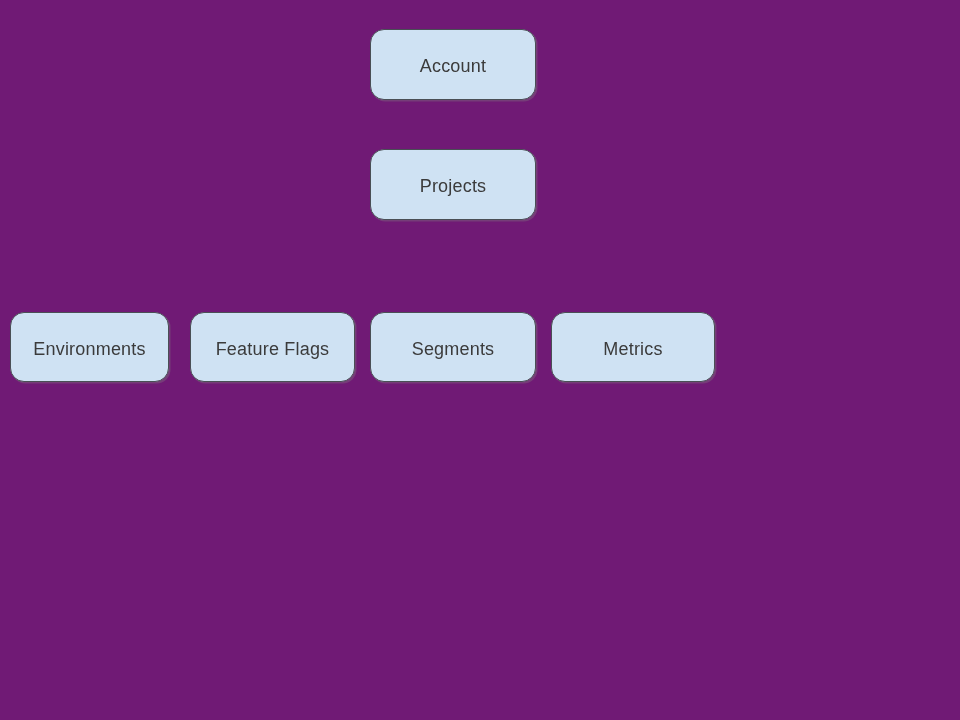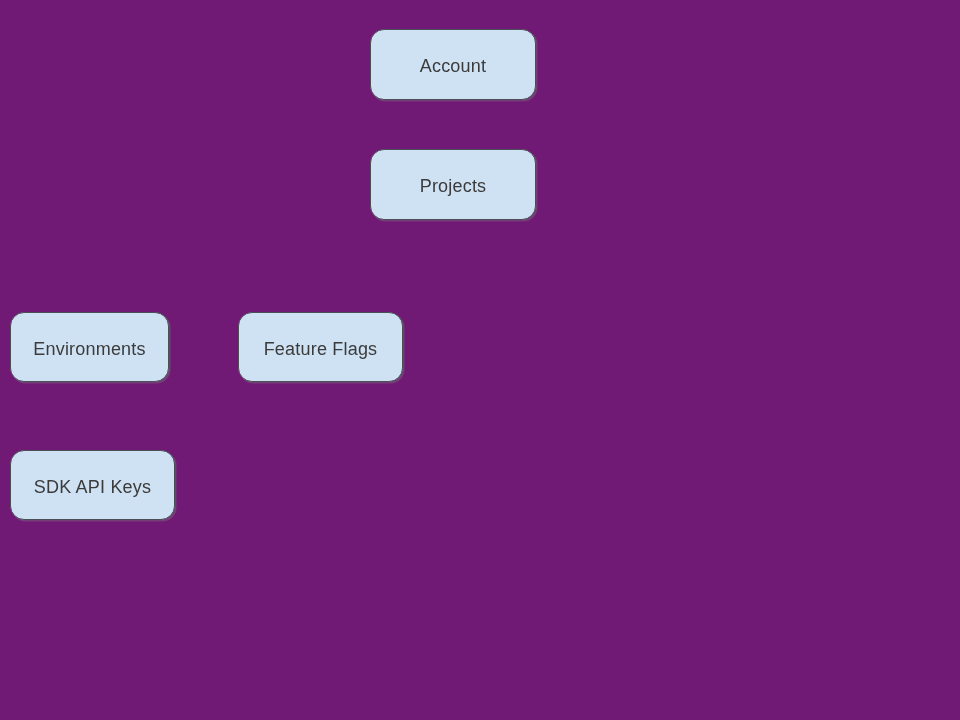--- a/index.html
+++ b/index.html
@@ -35,21 +35,21 @@
     color: #3b3b3b;
     font-size: 18px;
     letter-spacing: 0.2px;
     white-space: nowrap;
     transform: translateY(2px);
   }
   
   .n-account      { left: 370px; top: 29px;  width: 166px; height: 71px; }
   .n-projects     { left: 370px; top: 130px; width: 166px; height: 71px; margin-top: 19px; }
   .n-environments { left: 10px;  top: 312px; width: 159px; height: 70px; }
-  .n-feature-flags{ left: 190px; top: 312px; width: 165px; height: 70px; margin-left: 48px; }
+  .n-feature-flags{ left: 190px; top: 312px; width: 165px; height: 70px; }
   .n-segments     { left: 370px; top: 312px; width: 166px; height: 70px; }
   .n-metrics      { left: 551px; top: 312px; width: 164px; height: 70px; }
   .n-event-types  { left: 731px; top: 312px; width: 165px; height: 70px; }
   .n-sdk-api-keys { left: 10px;  top: 450px; width: 165px; height: 70px; }
 </style>
 </head>
 <body>
 
 <div class="canvas">
 
@@ -62,20 +62,23 @@
   </div>
 
   <div class="node n-environments">
     <span>Environments</span>
   </div>
 
   <div class="node n-feature-flags">
     <span>Feature Flags</span>
   </div>
 
+  <div class="node n-segments">
+    <span>Segments</span>
+  </div>
+
+  <div class="node n-metrics">
+    <span>Metrics</span>
+  </div>
 
 
-
-  <div class="node n-sdk-api-keys">
-    <span>SDK API Keys</span>
-  </div>
 
 </div>
 
 </body></html>

